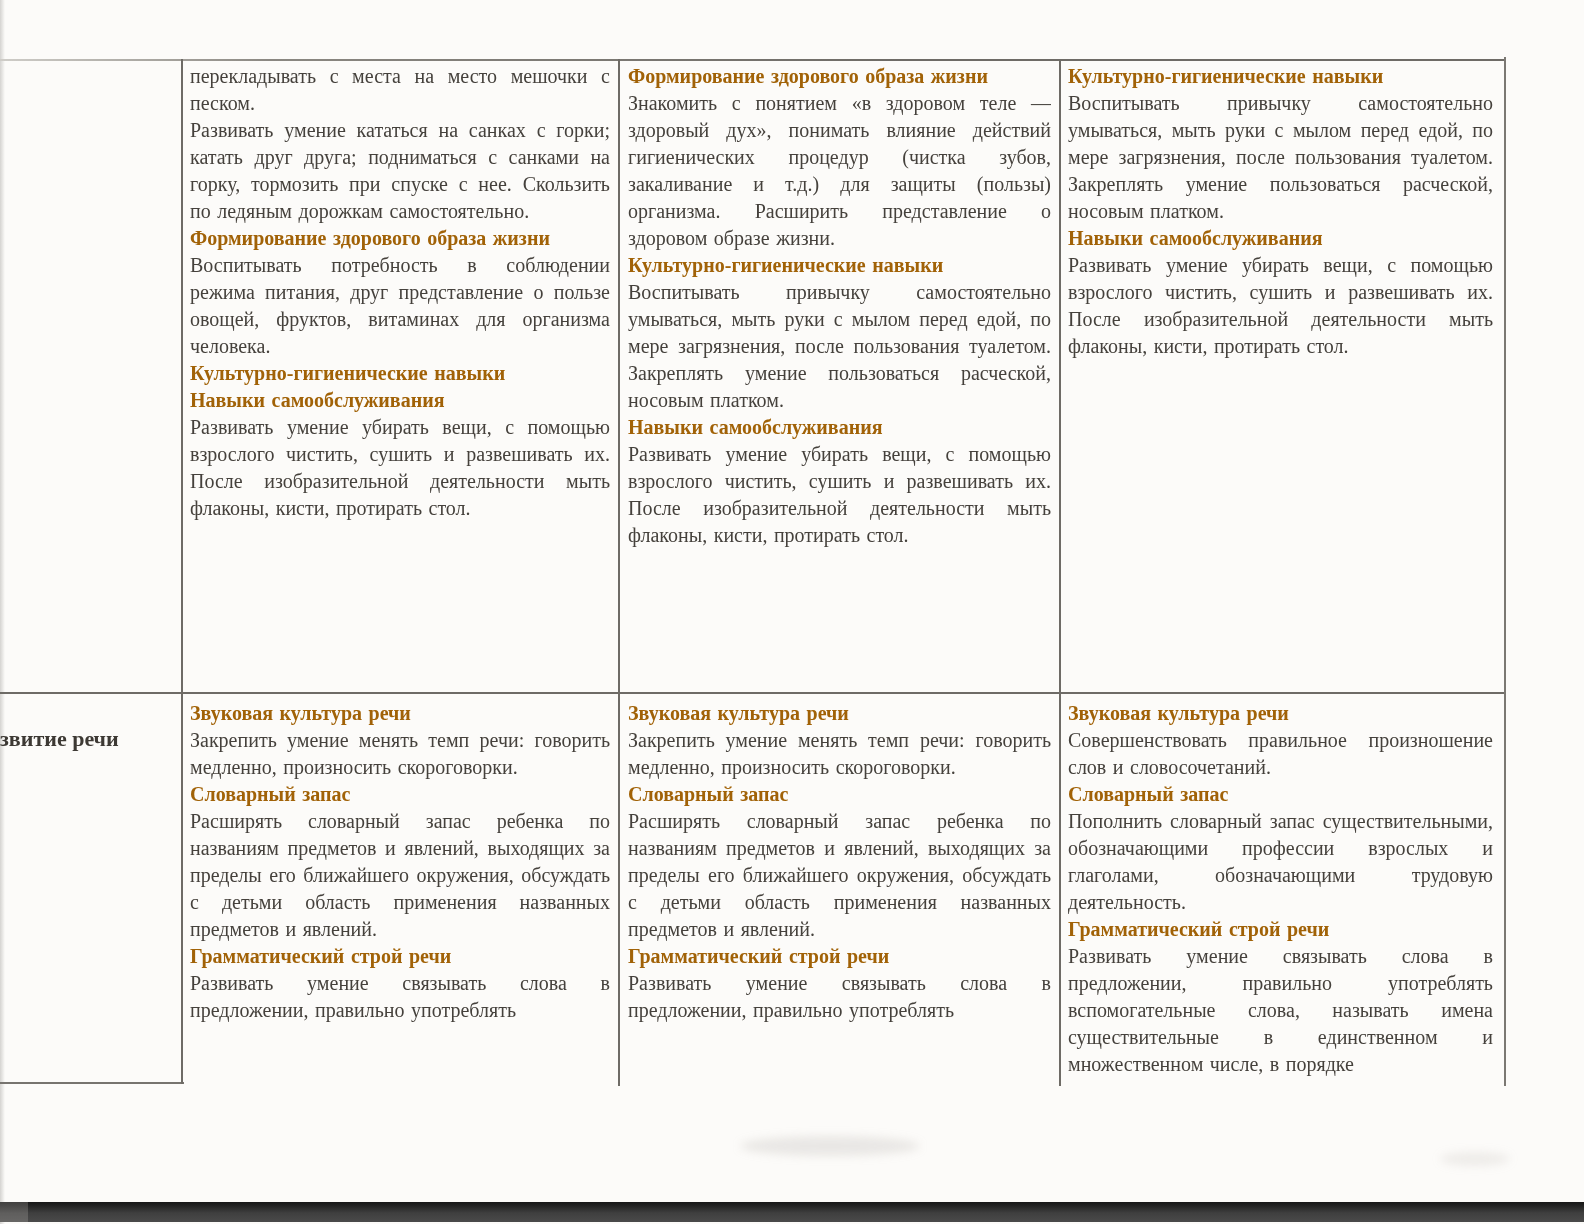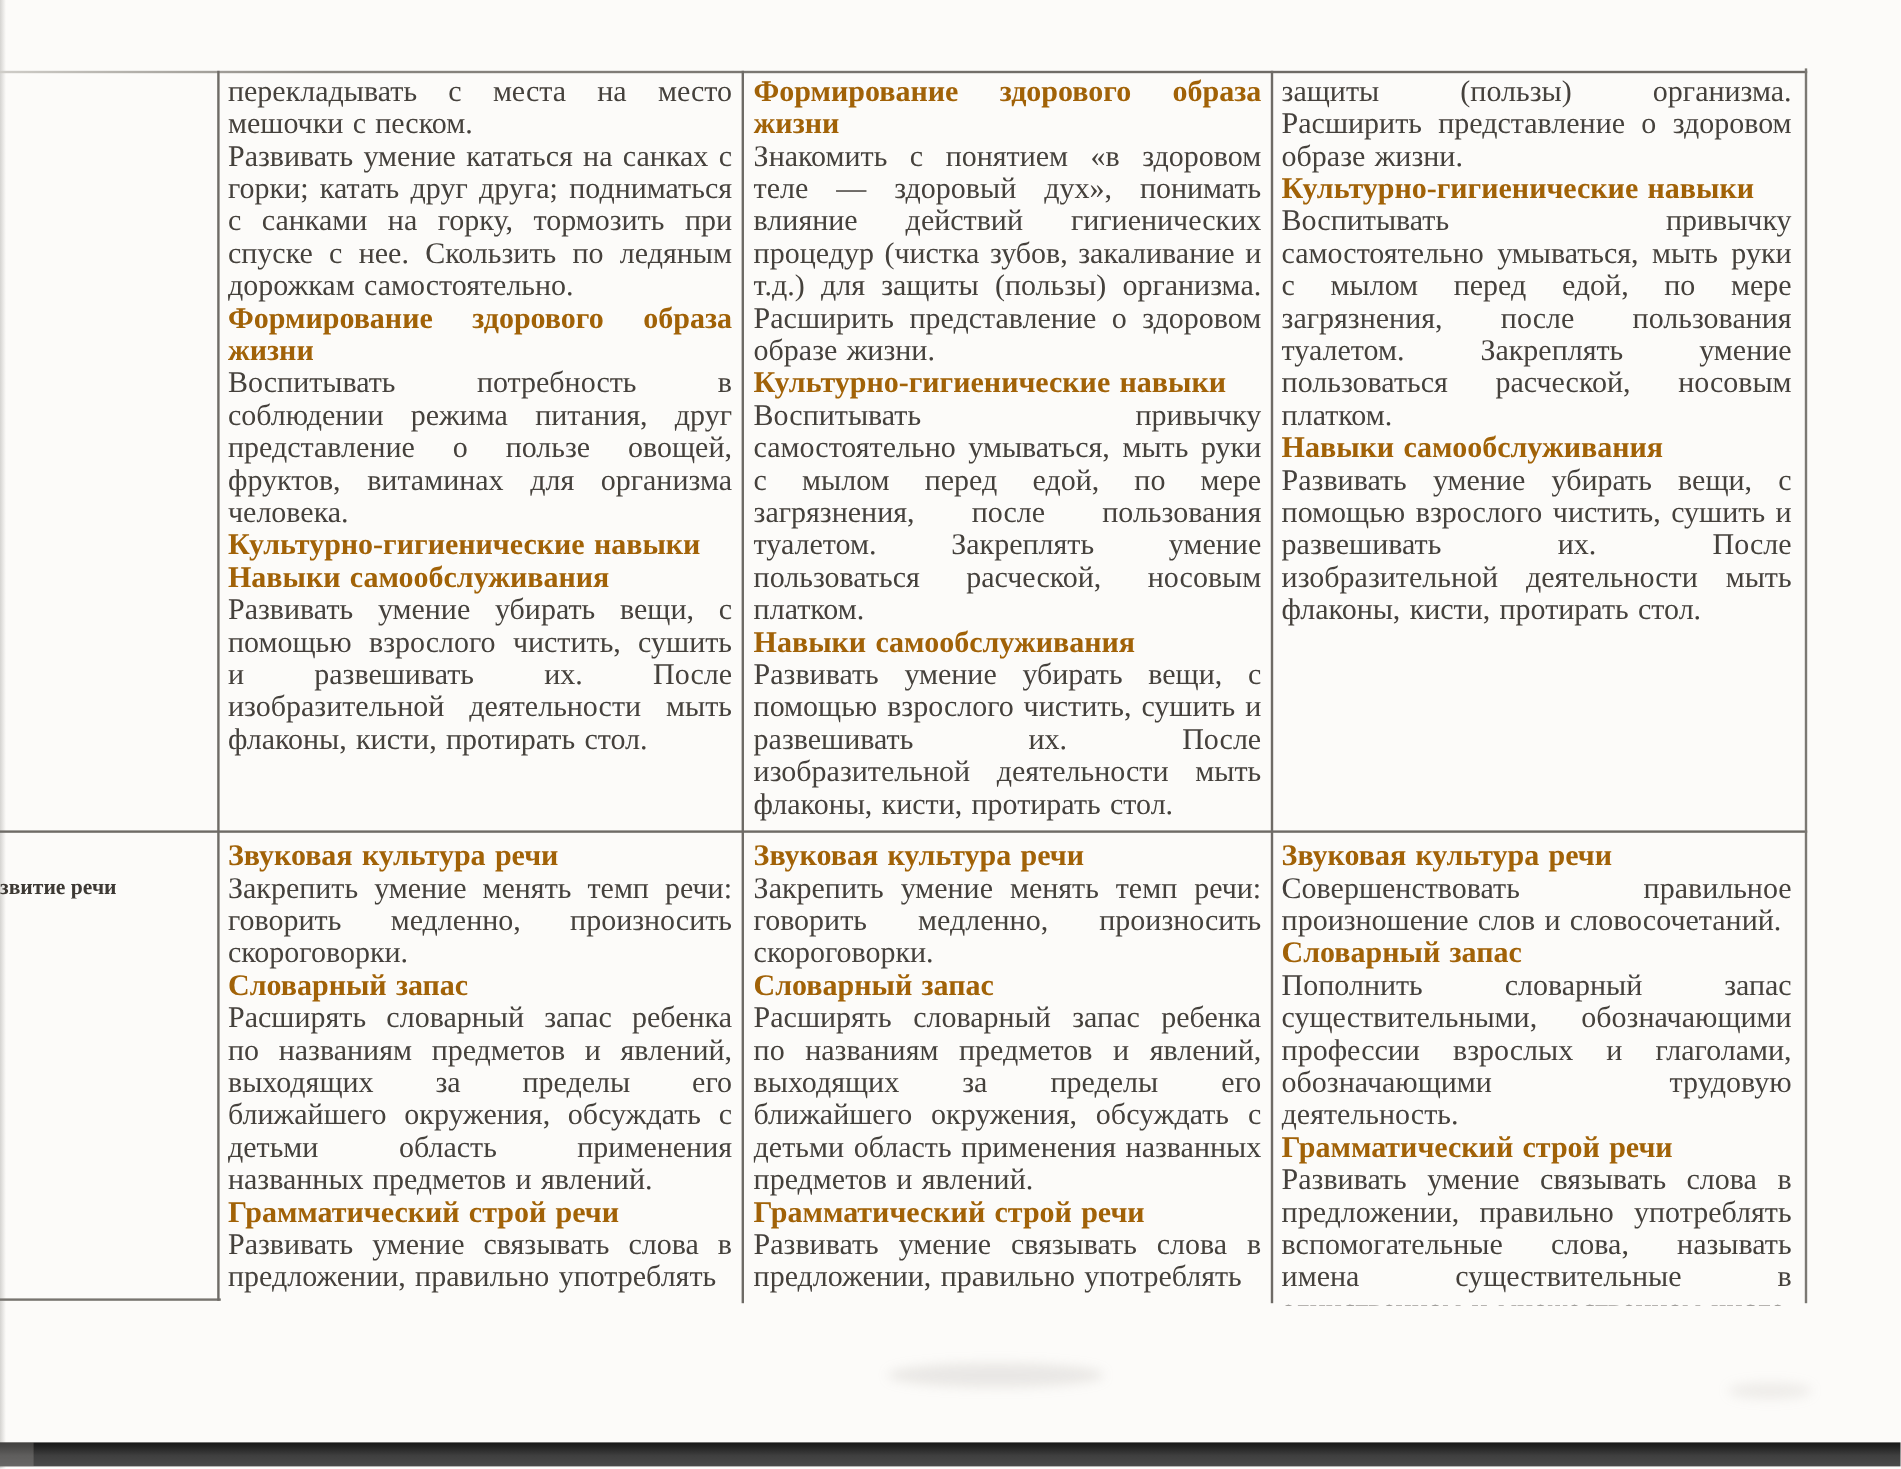--- a/index.html
+++ b/index.html
@@ -20,32 +20,32 @@
     background:linear-gradient(90deg,#cfcdc8 0%, #8a8781 18%, #6e6b66 60%);
   }
   .hline-row { left:0; top:692px; width:1506px; height:2px; }
   .hline-bottomleft { left:0; top:1082px; width:184px; height:2px; background:#77746f; }
   .v1 { left:181px; top:59px; width:2px; height:1025px; }
   .v2 { left:618px; top:59px; width:2px; height:1027px; }
   .v3 { left:1059px; top:59px; width:2px; height:1027px; }
   .v4 { left:1504px; top:57px; width:2px; height:1029px; background:#7b7873; }
 
   .cell { position:absolute; overflow:hidden; }
-  .cell p { margin:0; font-size:25px; line-height:27px; text-align:justify; word-spacing:1.5px; }
+  .cell p { margin:0; font-size:20px; line-height:27px; text-align:justify; word-spacing:1.5px; }
   .cell p.hd { font-weight:bold; color:#a16207; }
   .r0c0 { left:190px; top:63px;  width:420px; height:626px; }
   .r0c1 { left:628px; top:63px;  width:423px; height:626px; }
   .r0c2 { left:1068px; top:63px; width:425px; height:626px; }
   .r1c0 { left:190px; top:700px;  width:420px; height:388px; }
   .r1c1 { left:628px; top:700px;  width:423px; height:388px; }
   .r1c2 { left:1068px; top:700px; width:425px; height:388px; }
 
   .rowheader {
     position:absolute; left:0; top:726px; width:176px;
-    font-size:18px; line-height:26px; font-weight:bold; color:#3d3934;
+    font-size:22px; line-height:26px; font-weight:bold; color:#3d3934;
     white-space:nowrap; overflow:hidden;
   }
 
   .smudge { position:absolute; border-radius:50%; filter:blur(5px); }
   .smudge-a { left:740px; top:1136px; width:180px; height:20px; background:rgba(150,146,140,0.18); }
   .smudge-b { left:1440px; top:1152px; width:70px; height:14px; background:rgba(160,156,150,0.15); }
 
   .scan-bar {
     position:absolute; left:0; top:1202px; width:1584px; height:20px;
     background:linear-gradient(180deg,#171717 0%, #222 18%, #3f3f3f 55%, #4a4a4a 100%);
@@ -81,21 +81,20 @@
     </div>
   <div class="cell r0c1">
       <p class="hd">Формирование здорового образа жизни</p>
       <p class="tx">Знакомить с понятием «в здоровом теле — здоровый дух», понимать влияние действий гигиенических процедур (чистка зубов, закаливание и т.д.) для защиты (пользы) организма. Расширить представление о здоровом образе жизни.</p>
       <p class="hd">Культурно-гигиенические навыки</p>
       <p class="tx">Воспитывать привычку самостоятельно умываться, мыть руки с мылом перед едой, по мере загрязнения, после пользования туалетом. Закреплять умение пользоваться расческой, носовым платком.</p>
       <p class="hd">Навыки самообслуживания</p>
       <p class="tx">Развивать умение убирать вещи, с помощью взрослого чистить, сушить и развешивать их. После изобразительной деятельности мыть флаконы, кисти, протирать стол.</p>
     </div>
   <div class="cell r0c2">
-      <p class="tx">защиты (пользы) организма. Расширить представление о здоровом образе жизни.</p>
       <p class="hd">Культурно-гигиенические навыки</p>
       <p class="tx">Воспитывать привычку самостоятельно умываться, мыть руки с мылом перед едой, по мере загрязнения, после пользования туалетом. Закреплять умение пользоваться расческой, носовым платком.</p>
       <p class="hd">Навыки самообслуживания</p>
       <p class="tx">Развивать умение убирать вещи, с помощью взрослого чистить, сушить и развешивать их. После изобразительной деятельности мыть флаконы, кисти, протирать стол.</p>
     </div>
 
   <div class="rowheader">звитие речи</div>
   <div class="cell r1c0">
       <p class="hd">Звуковая культура речи</p>
       <p class="tx">Закрепить умение менять темп речи: говорить медленно, произносить скороговорки.</p>

